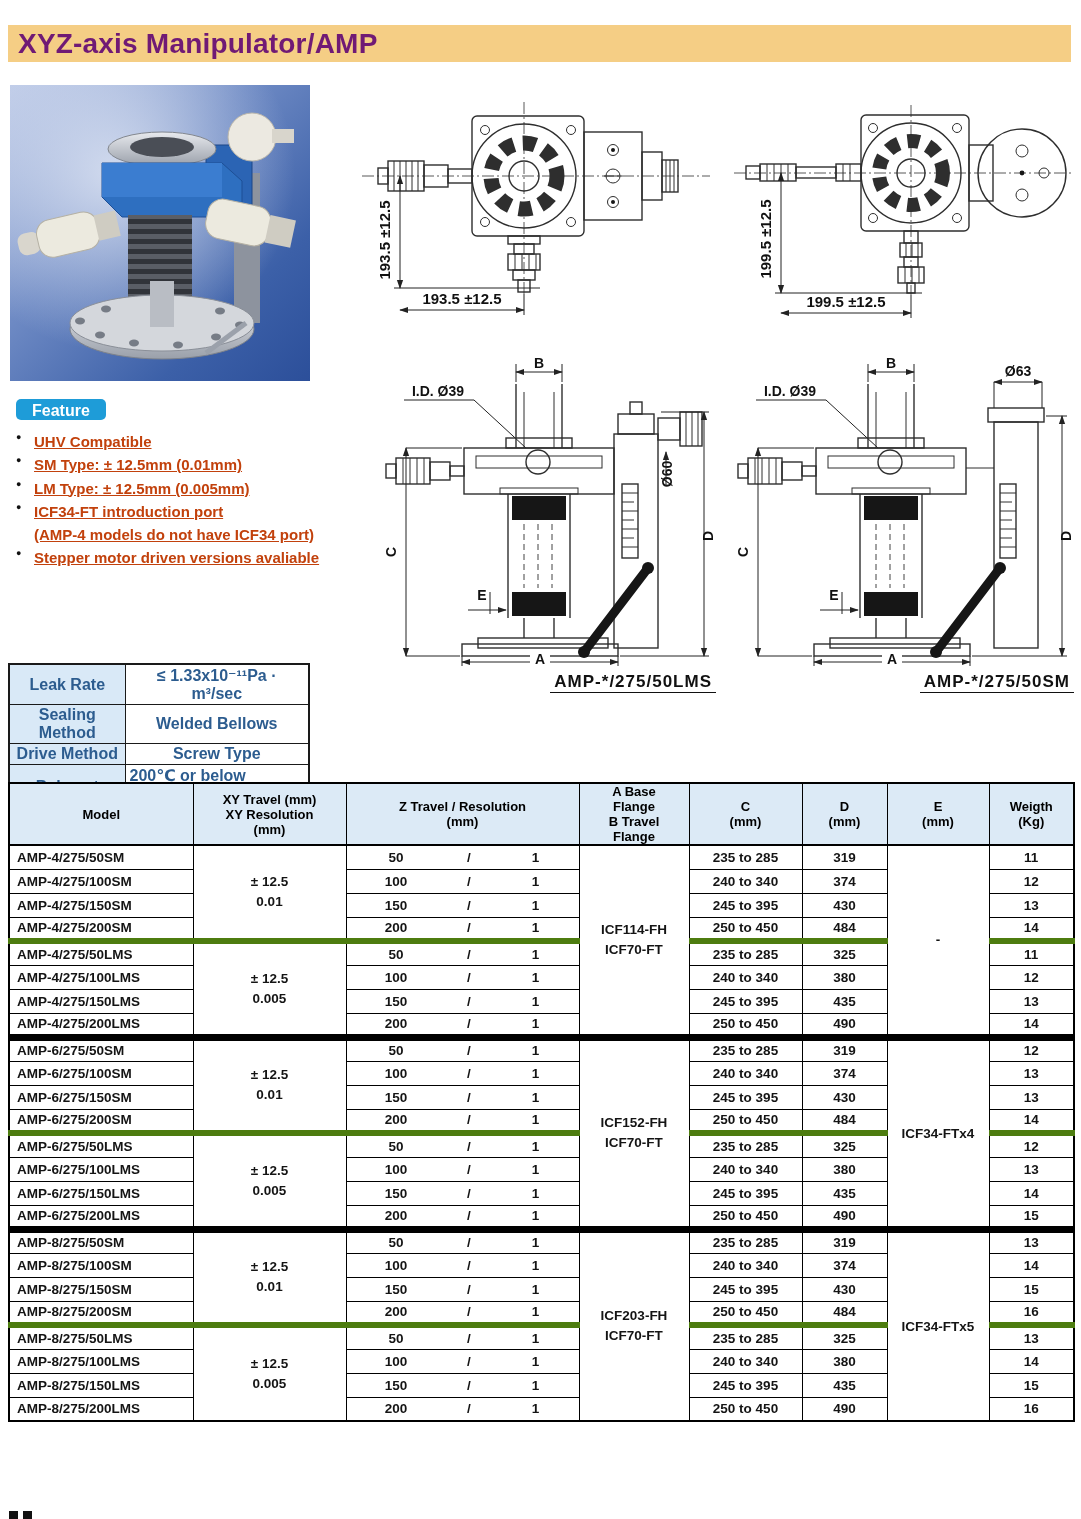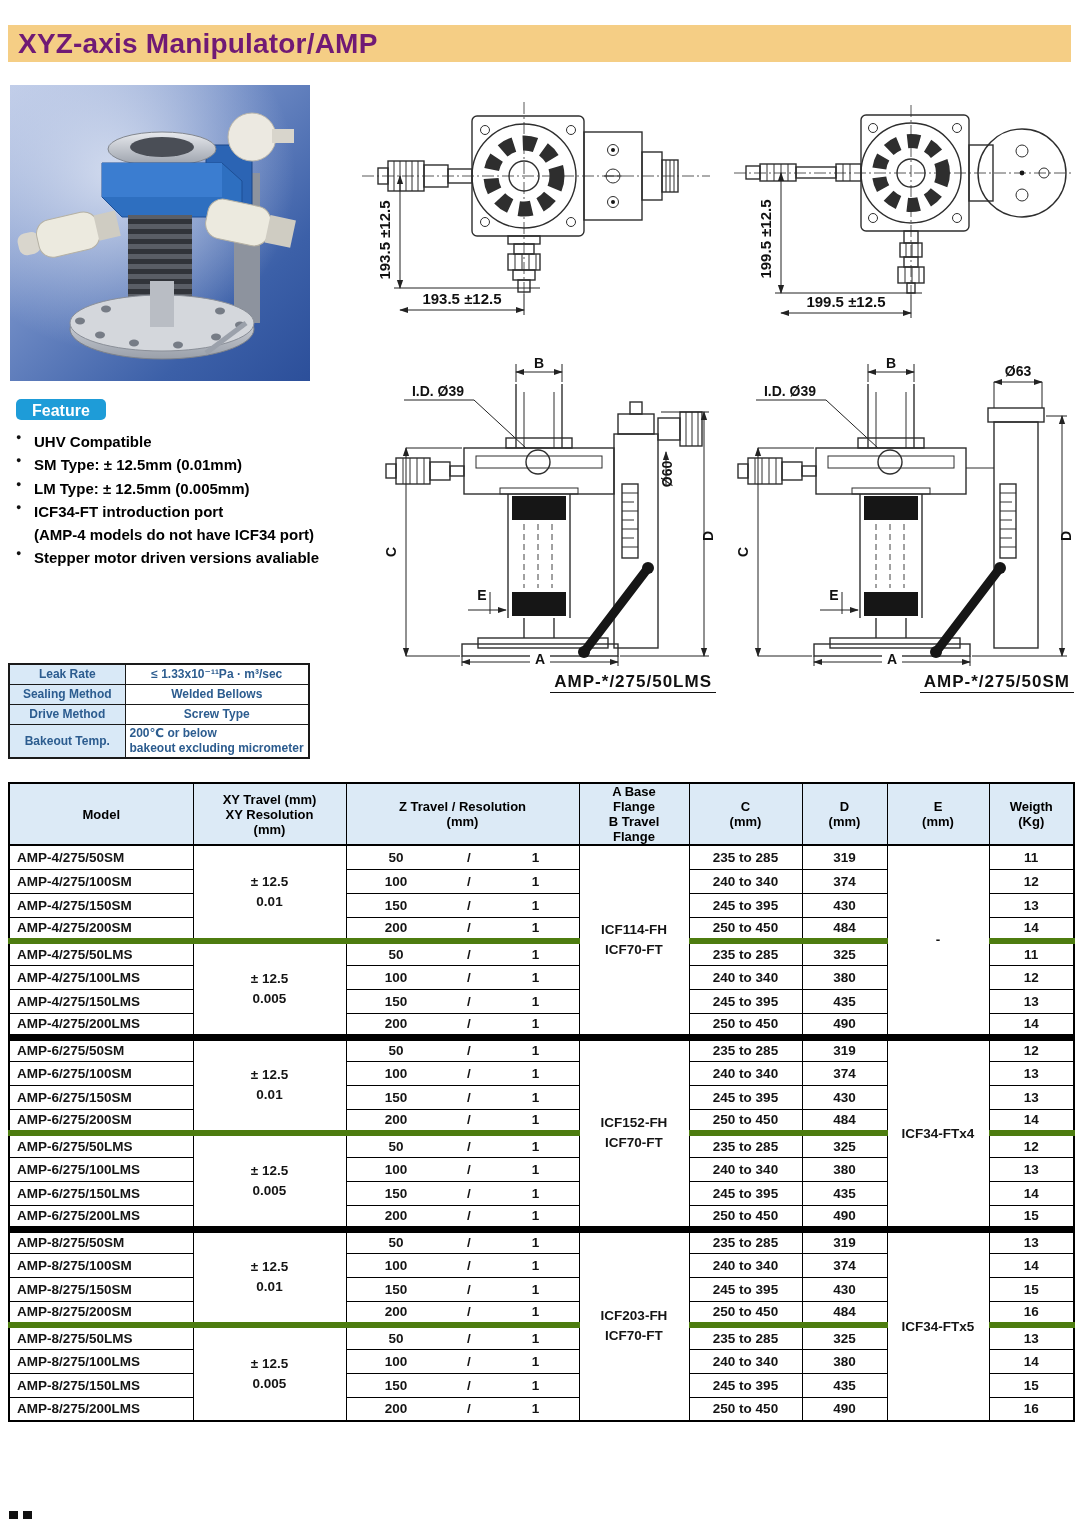--- a/index.html
+++ b/index.html
@@ -17,28 +17,28 @@
 
   
   .photo{left:10px;top:85px;width:300px;height:296px;}
 
   
   .feature{left:16px;top:399px;width:345px;}
   .feature-badge{display:inline-block;background:#1E9CD8;color:#fff;font-weight:bold;
     font-size:16px;padding:3px 16px 0;border-radius:5px;}
   ul.feature-list{list-style:none;margin:10px 0 0;padding:0;}
   ul.feature-list li{position:relative;padding-left:18px;font-size:15px;font-weight:bold;
-    color:#000000;line-height:1.55;}
+    color:#c2410c;line-height:1.55;text-decoration:underline;}
   ul.feature-list li::before{content:"●";position:absolute;left:0;top:1px;font-size:9px;color:#111;}
   ul.feature-list li .sub{font-weight:bold;}
 
   
   .spec{left:8px;top:663px;width:302px;}
   table.spec-table{border-collapse:collapse;width:302px;border:2px solid #1a1a1a;table-layout:fixed;}
-  table.spec-table td{border:1px solid #1a1a1a;font-size:12px;font-weight:bold;color:#2C5C8F;
+  table.spec-table td{border:1px solid #1a1a1a;font-size:16px;font-weight:bold;color:#2C5C8F;
     padding:1px 4px;box-sizing:border-box;}
   table.spec-table td.slabel{background:#D9E9F7;text-align:center;width:116px;height:20px;}
   table.spec-table td.svalue{text-align:center;}
   table.spec-table td.svalue.left{text-align:left;line-height:1.25;}
 
   
   .drawing svg{display:block;}
   .d-topleft{left:352px;top:88px;}
   .d-topright{left:726px;top:95px;}
   .d-sideleft{left:366px;top:356px;width:350px;}

